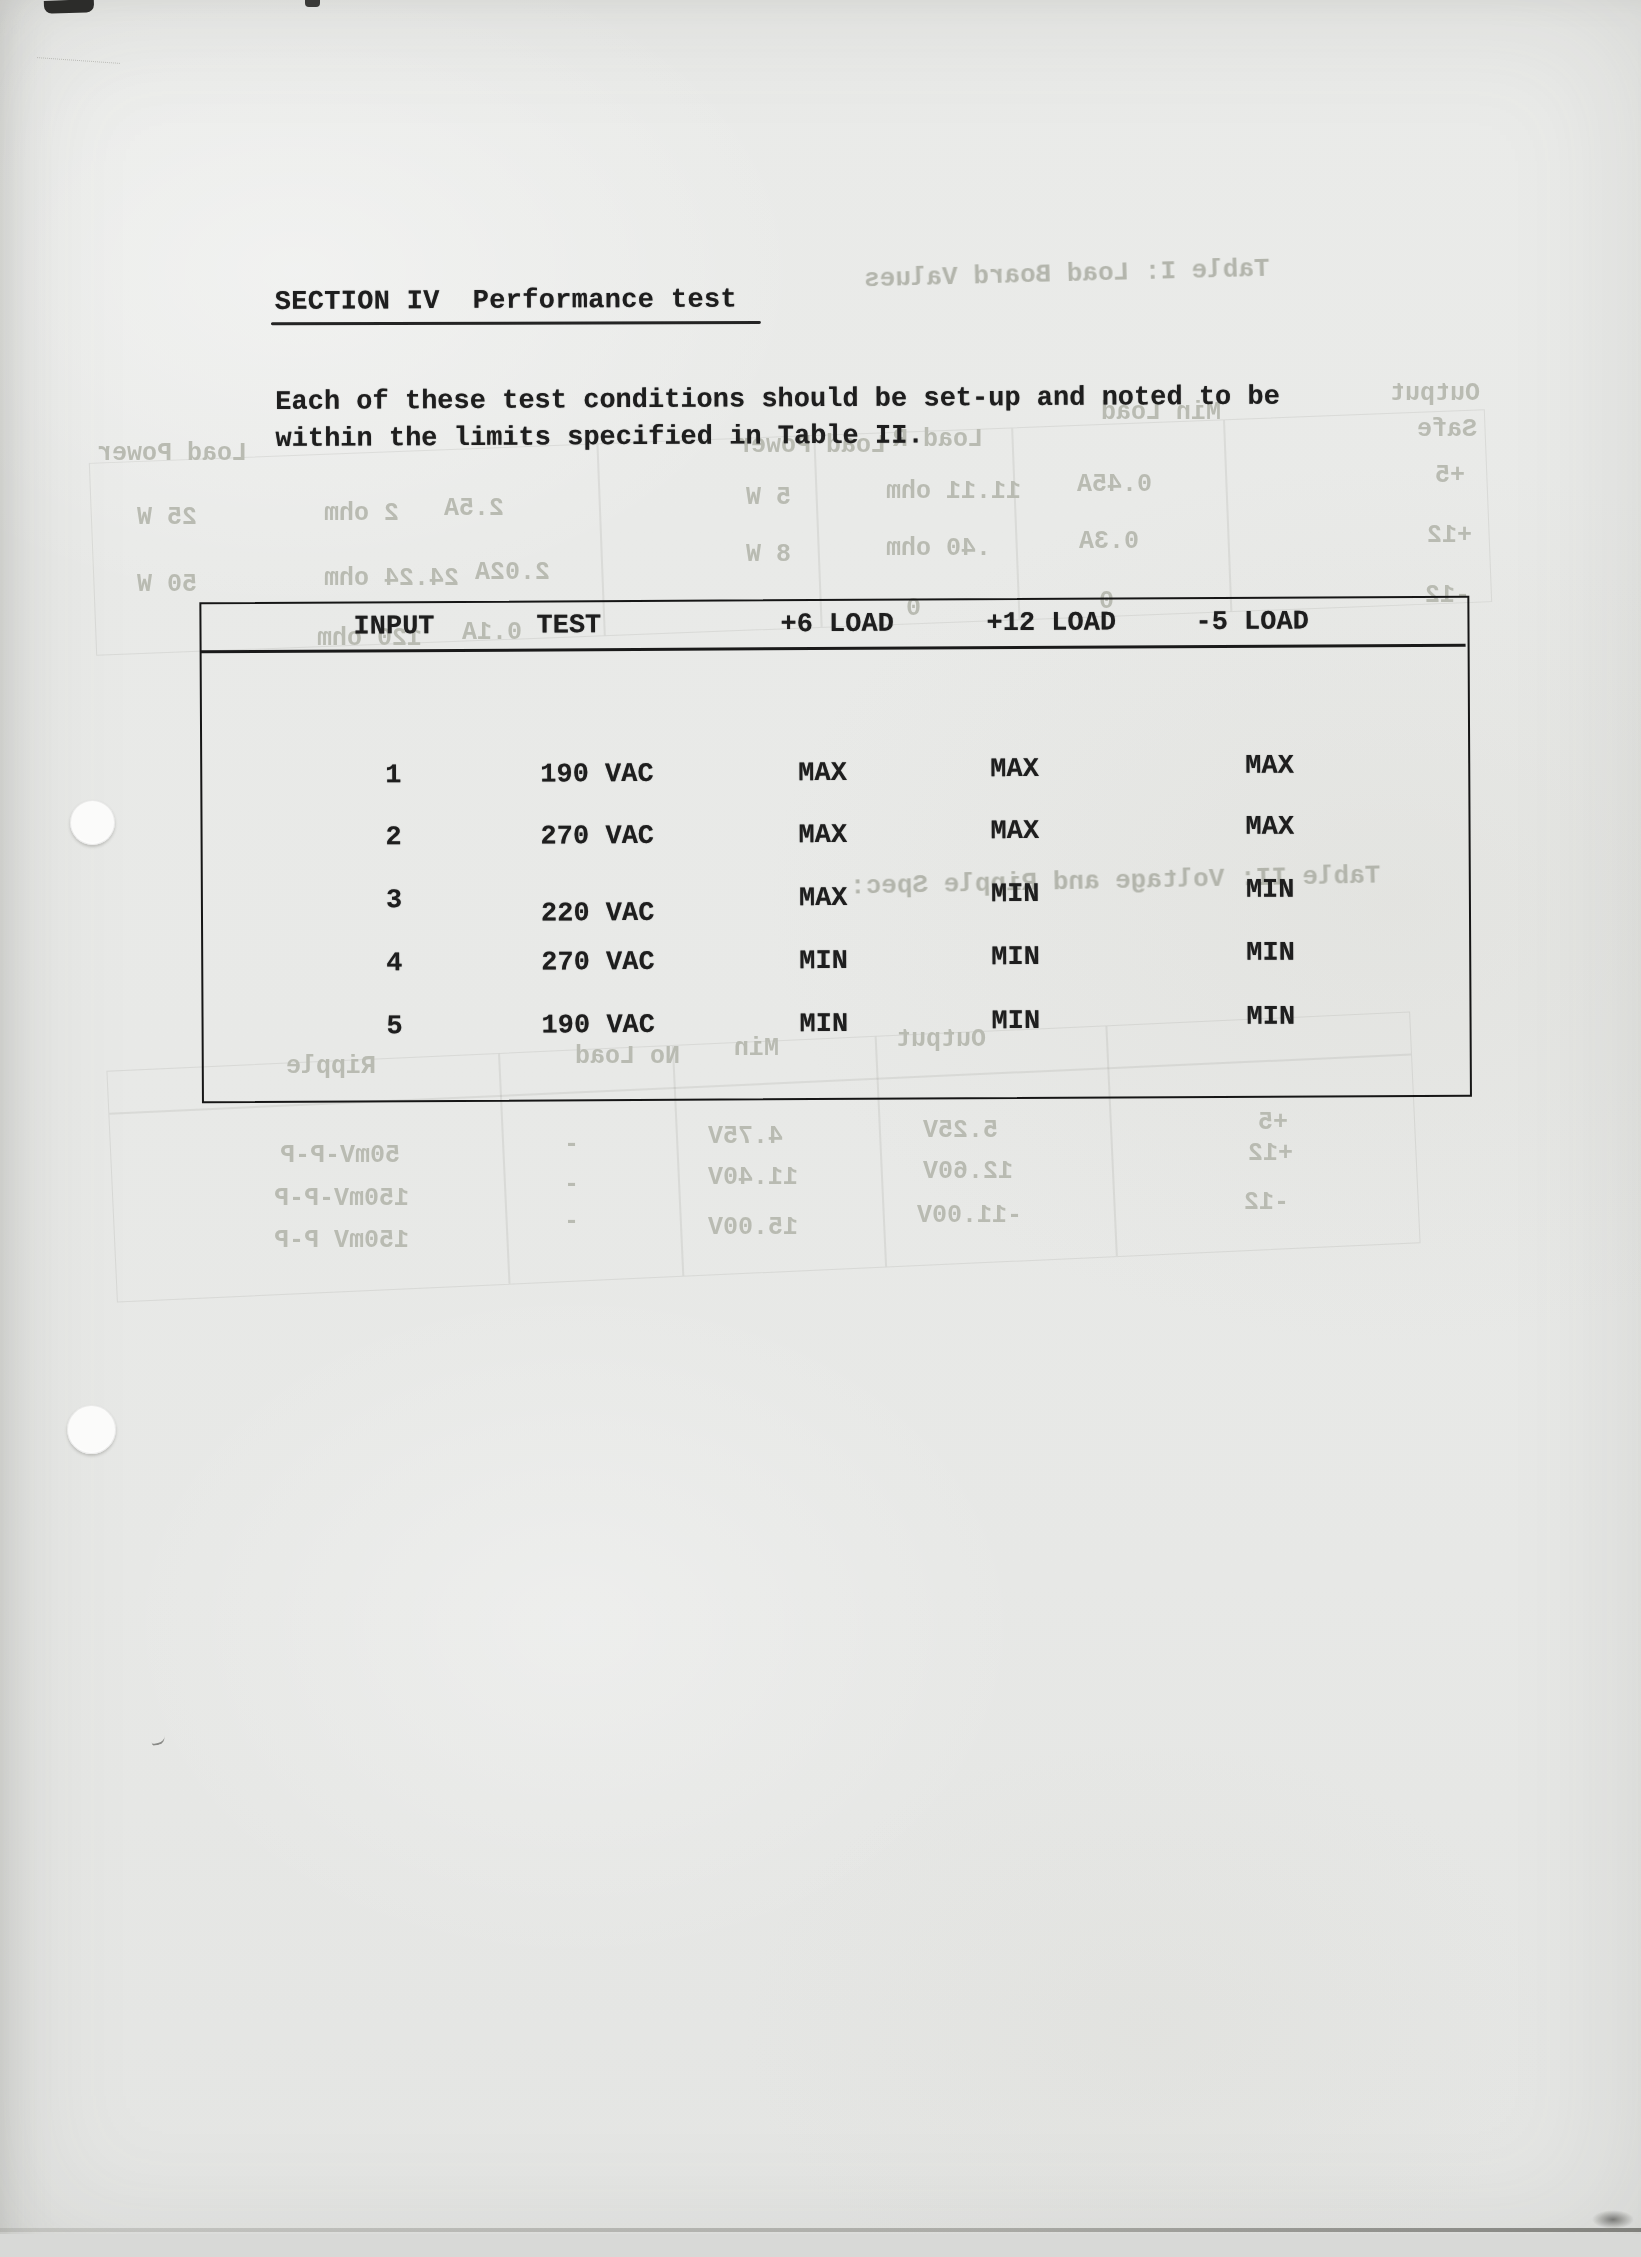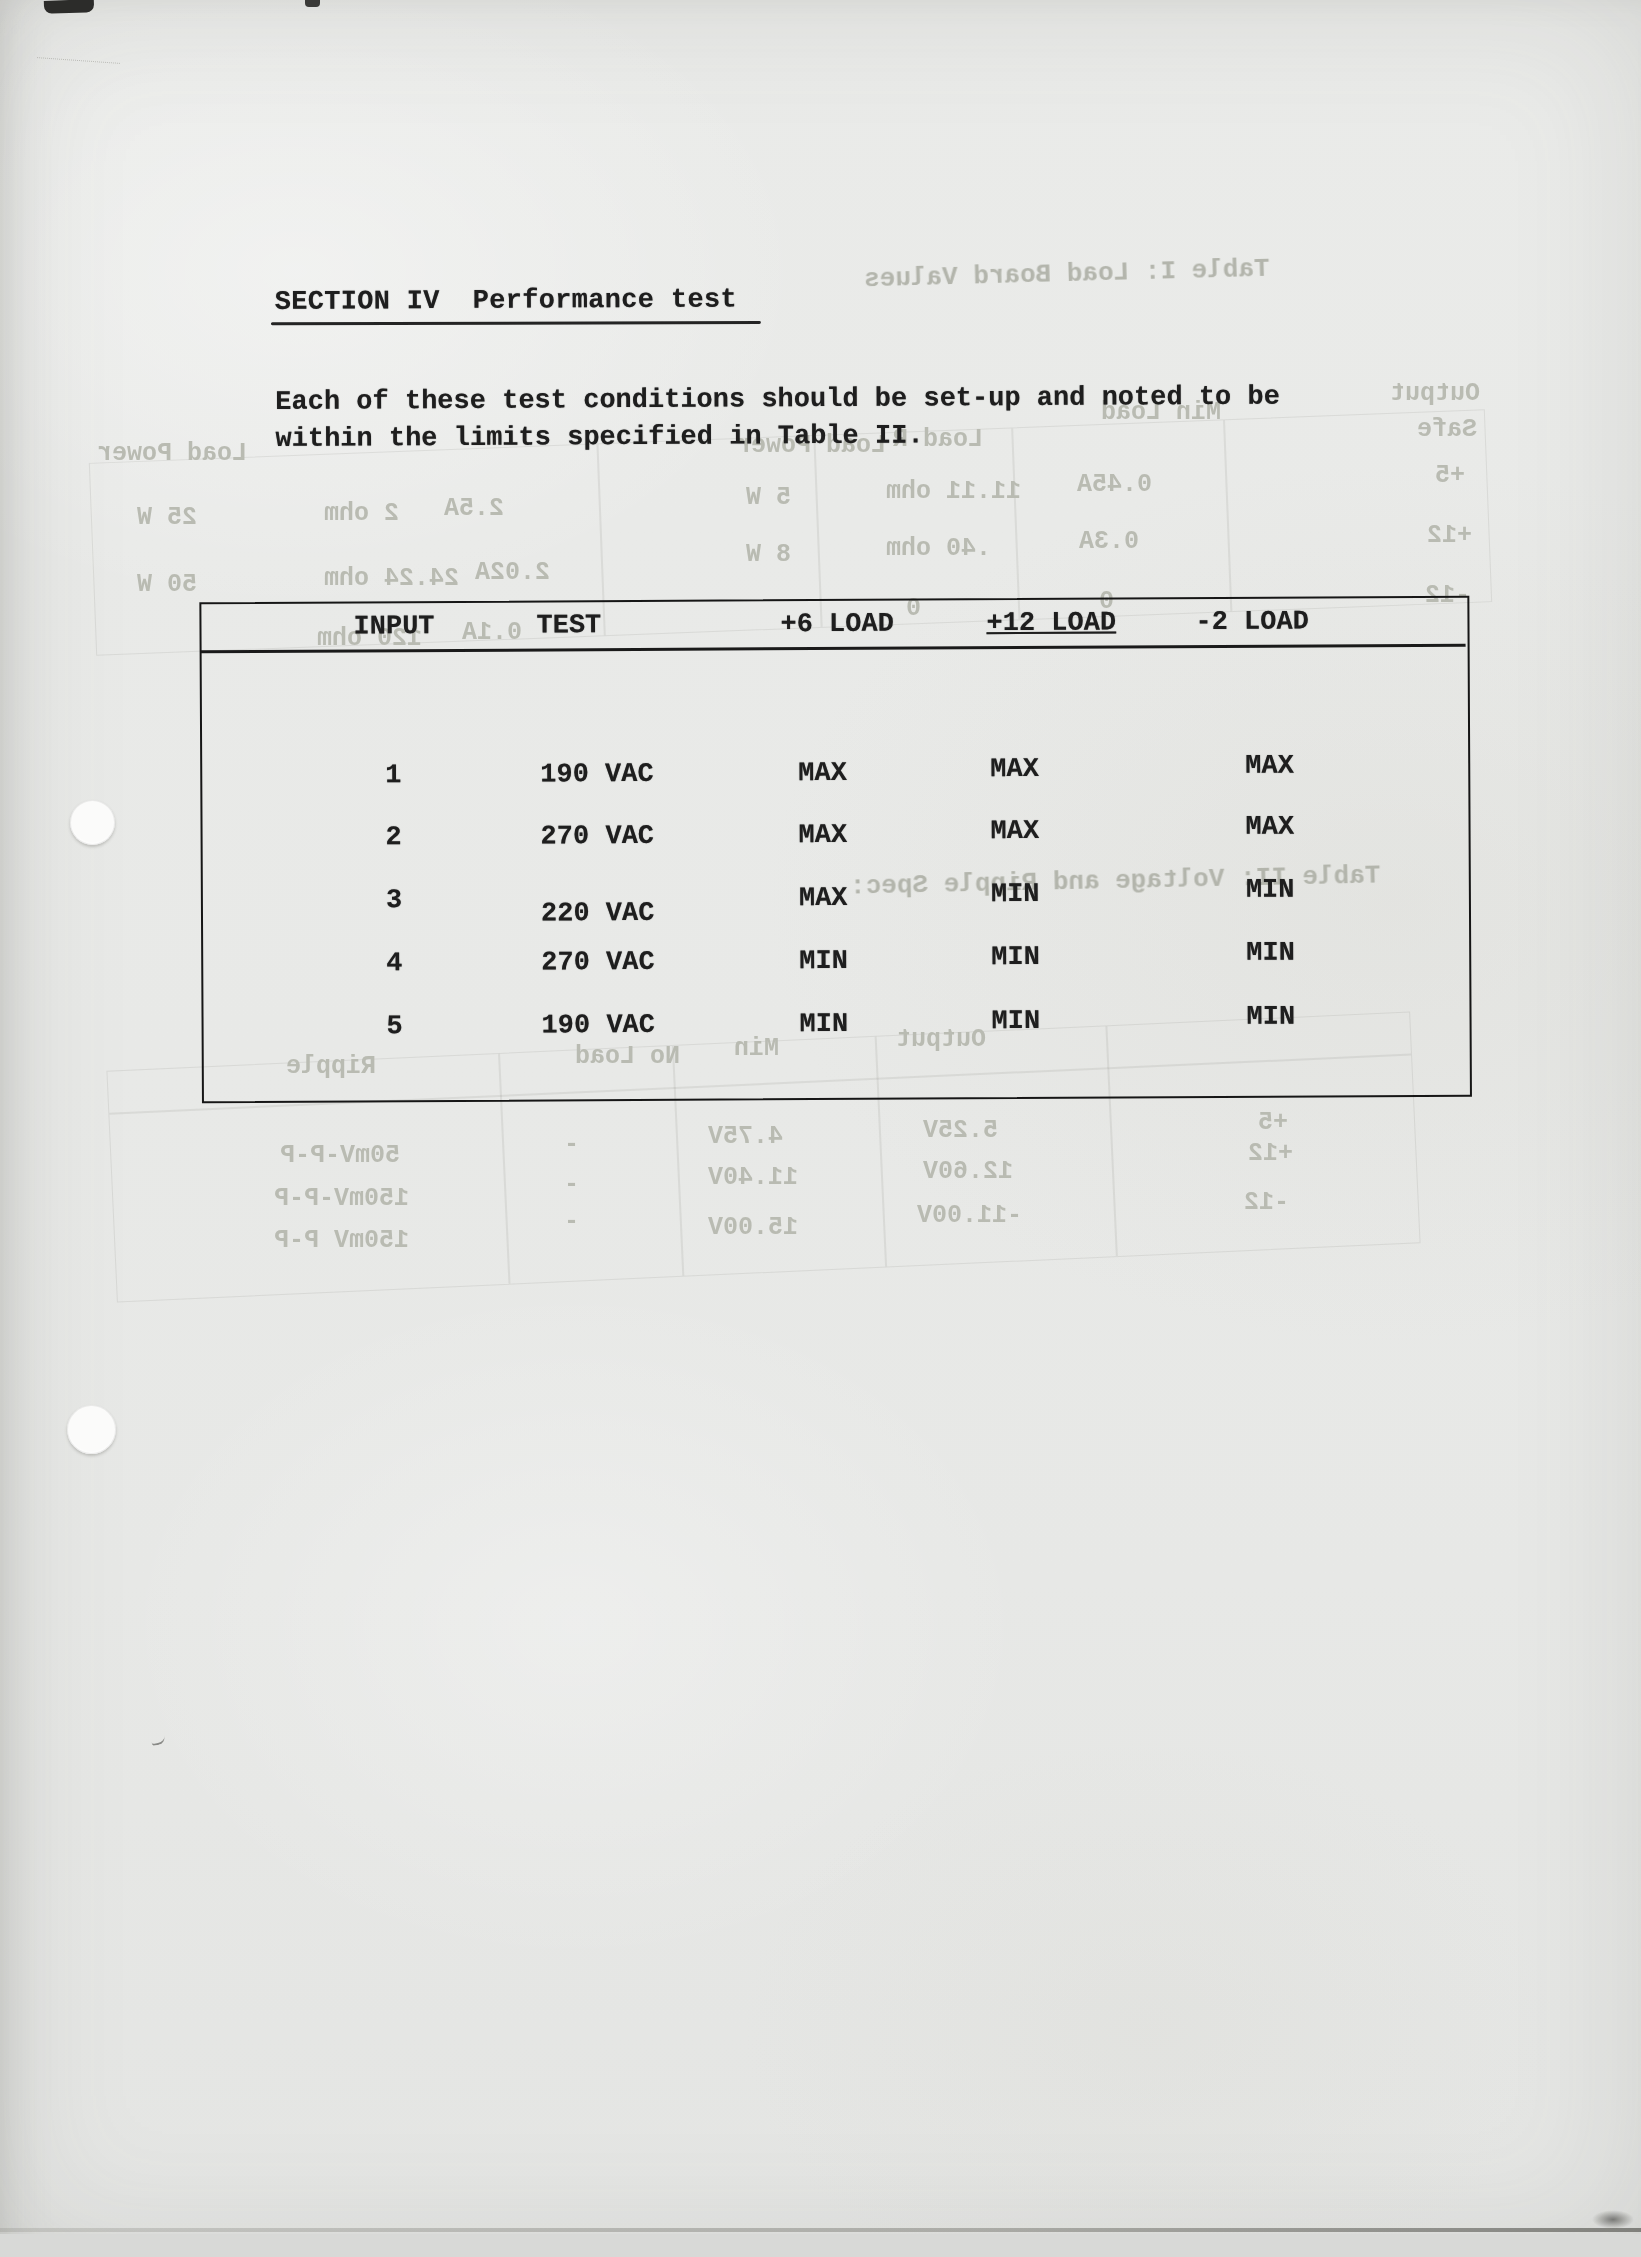--- a/index.html
+++ b/index.html
@@ -127,22 +127,22 @@
 
     <div class="t para" style="left:277px;top:380px;">Each of these test conditions should be set-up and noted to be</div>
     <div class="t para" style="left:277px;top:417px;">within the limits specified in Table II.</div>
 
     <div class="maintable">
       <div class="sep"></div>
 
       <div class="cell" style="left:152px;top:7.7px;">INPUT</div>
       <div class="cell" style="left:335px;top:7.7px;">TEST</div>
       <div class="cell" style="left:579px;top:7.7px;">+6 LOAD</div>
-      <div class="cell" style="left:785px;top:7.7px;text-decoration:underline;">+12 LOAD</div>
-      <div class="cell" style="left:994px;top:7.7px;">-2 LOAD</div>
+      <div class="cell" style="left:785px;top:7.7px;">+12 LOAD</div>
+      <div class="cell" style="left:994px;top:7.7px;">-5 LOAD</div>
 
       <div>
         <div class="cell" style="left:183px;top:157px;">1</div>
         <div class="cell" style="left:338px;top:157px;">190 VAC</div>
         <div class="cell" style="left:596px;top:157px;">MAX</div>
         <div class="cell" style="left:788px;top:154px;">MAX</div>
         <div class="cell" style="left:1043px;top:152px;">MAX</div>
       </div>
       <div>
         <div class="cell" style="left:183px;top:219px;">2</div>

